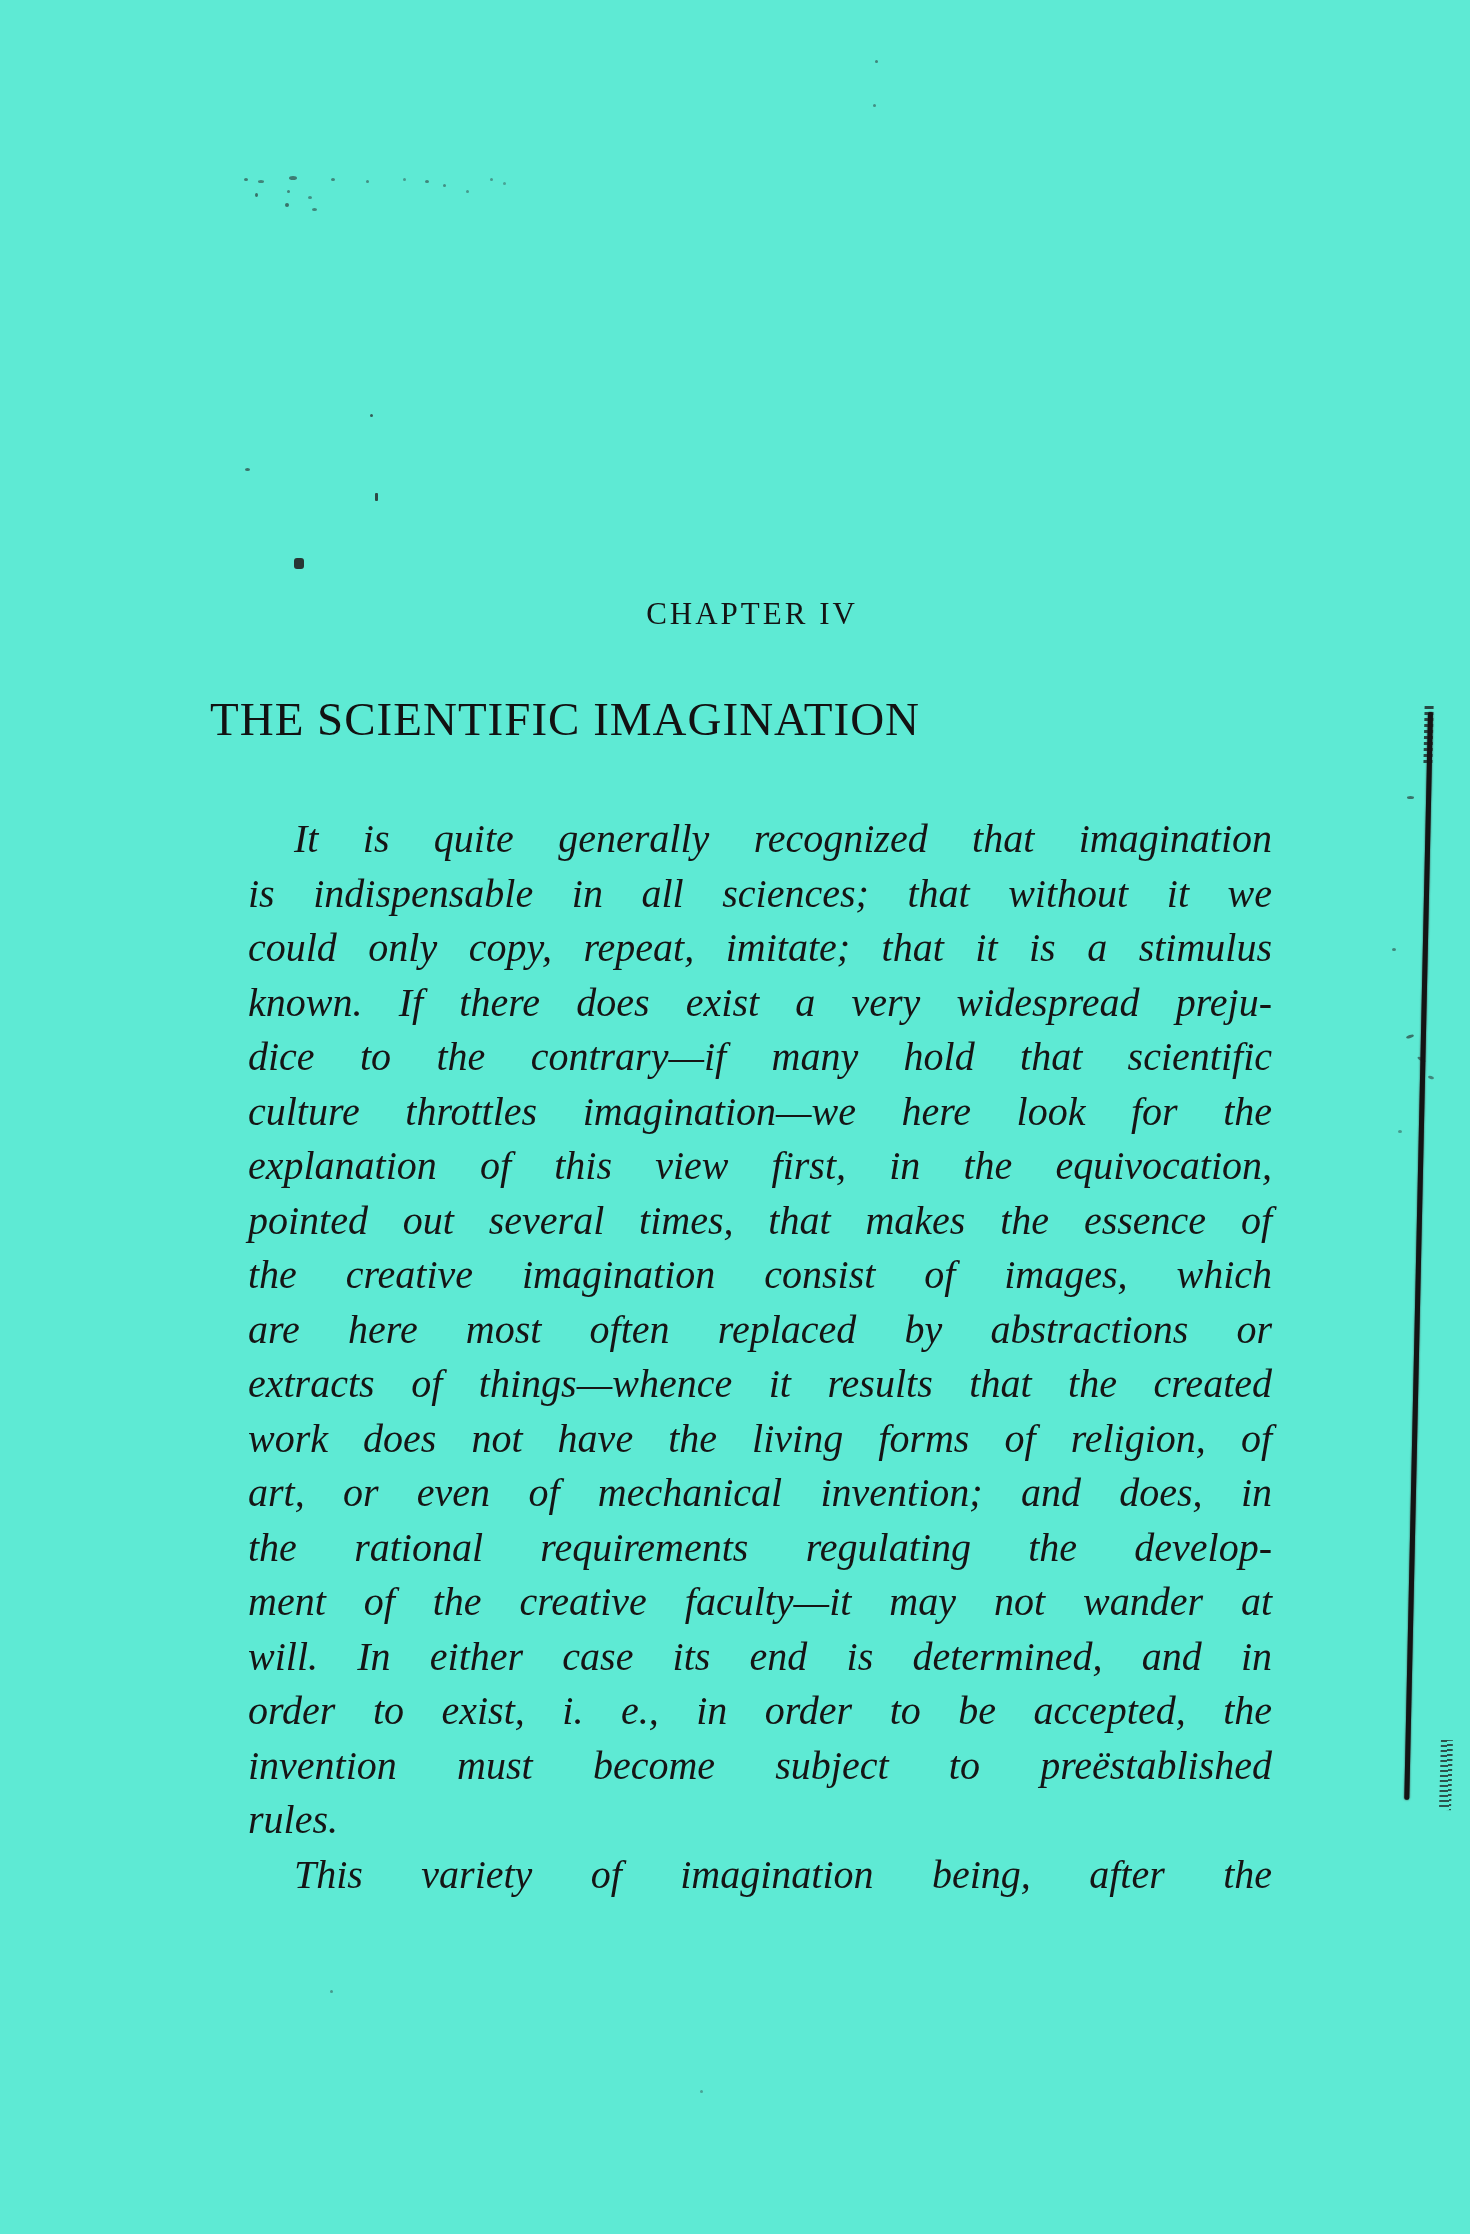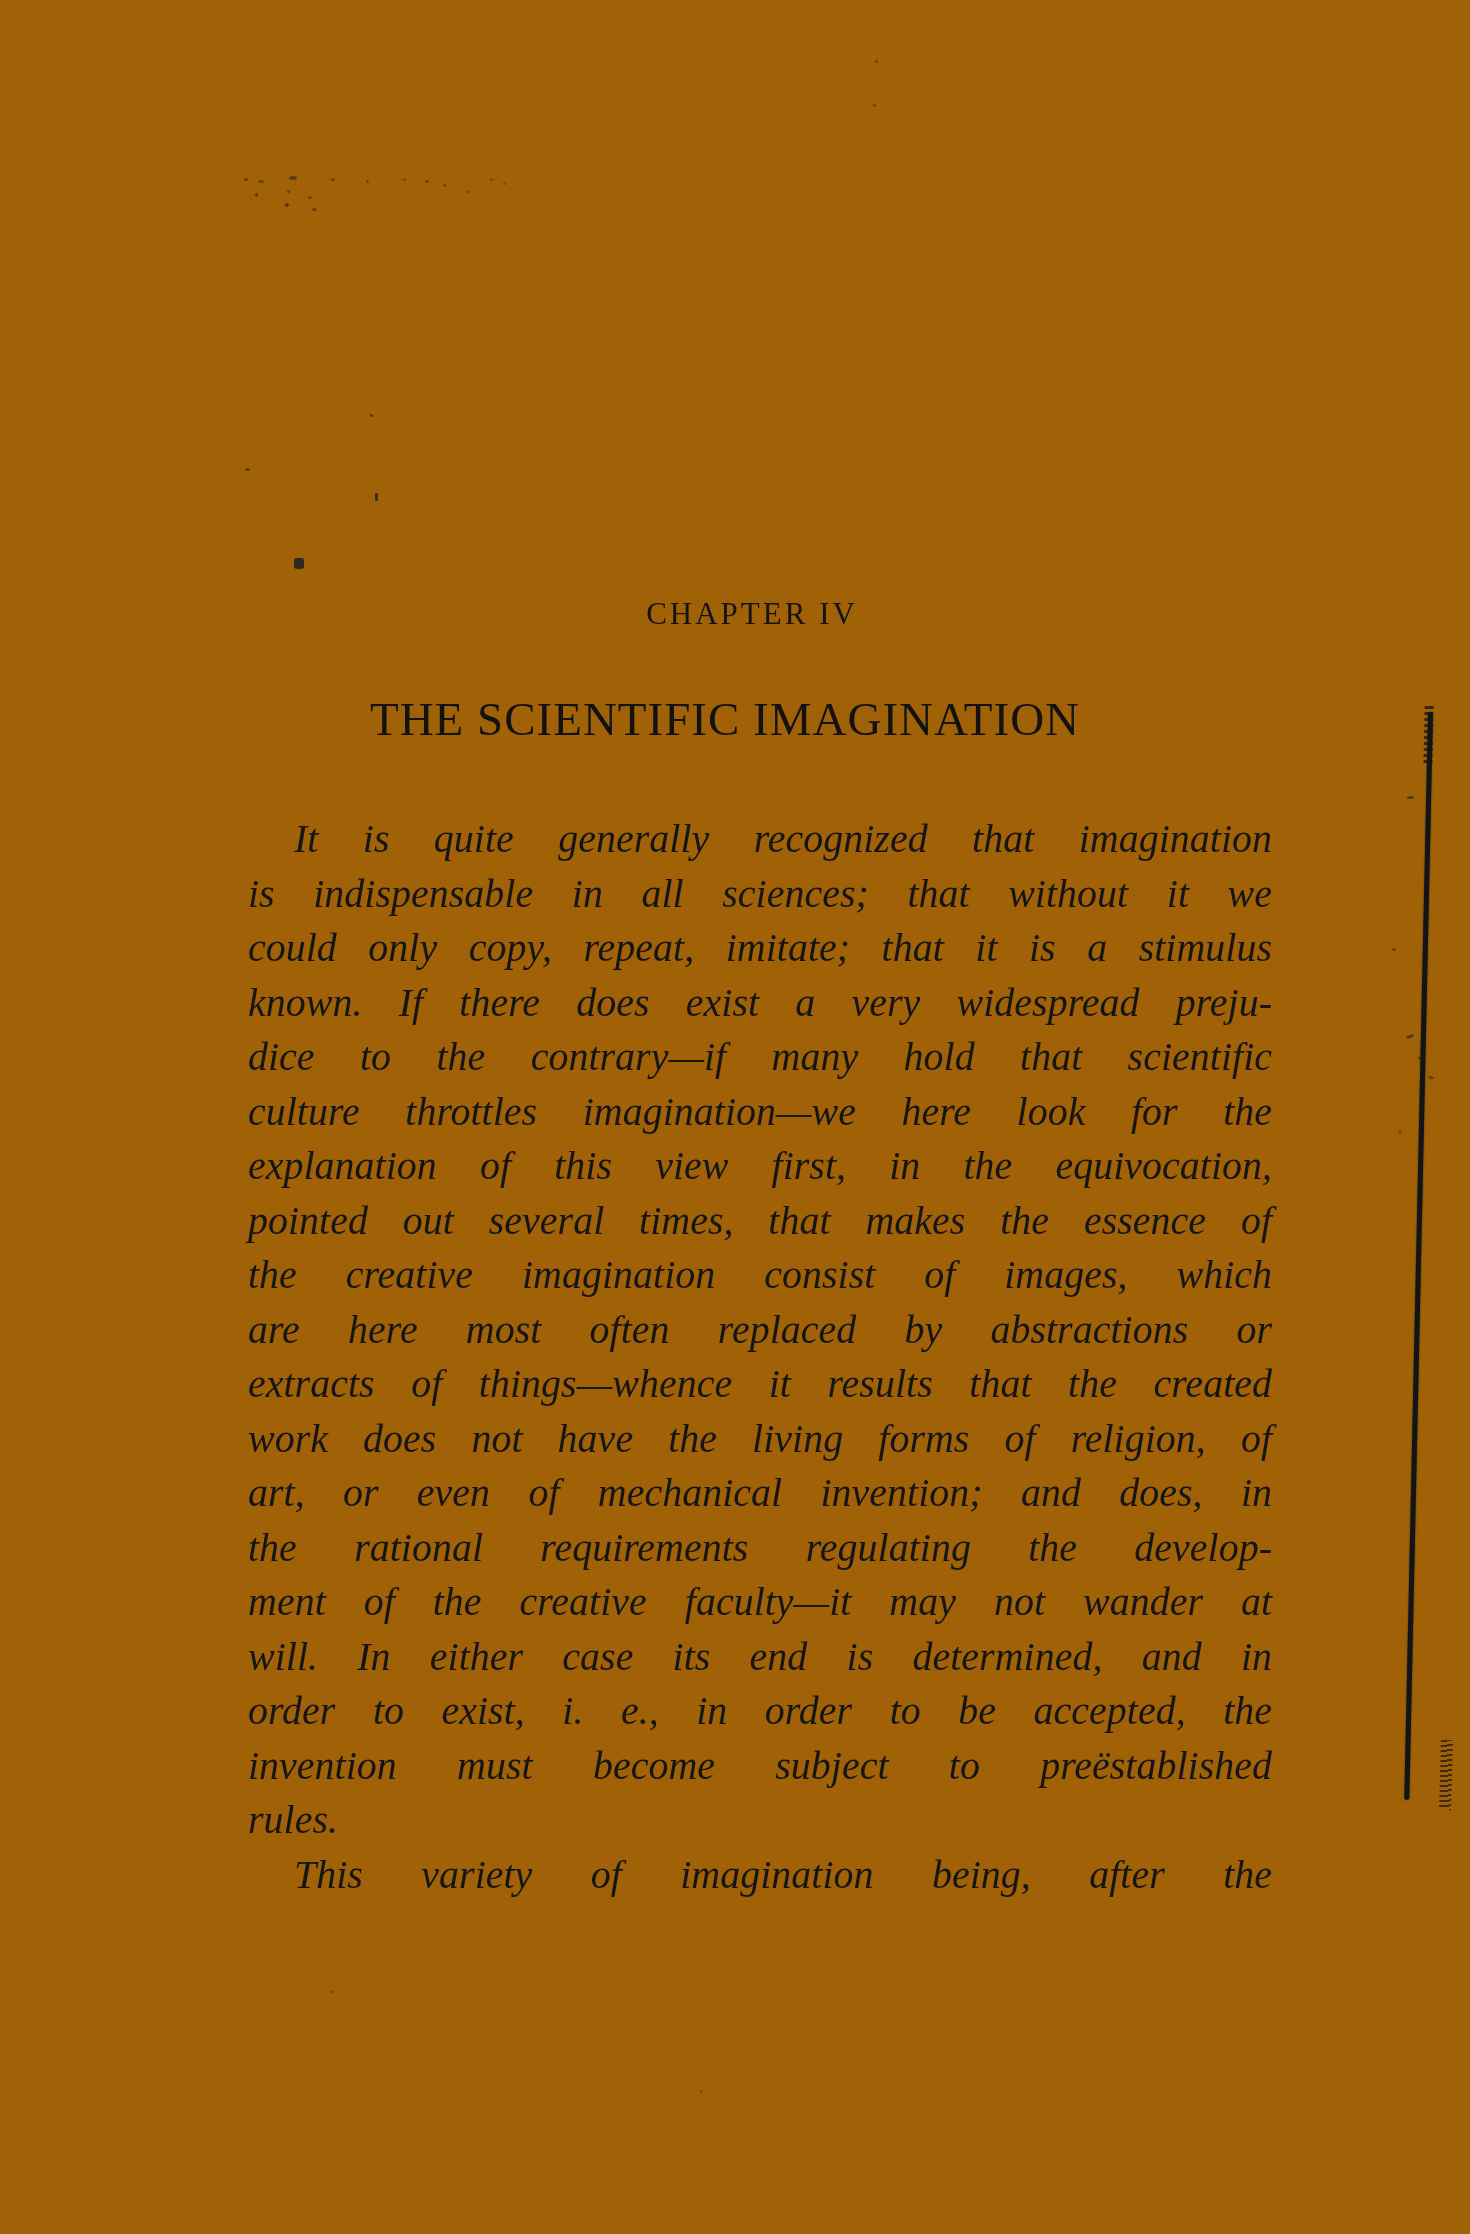--- a/index.html
+++ b/index.html
@@ -4,42 +4,42 @@
 <style>
   html, body {
     margin: 0;
     padding: 0;
     background: #ffffff;
   }
   .page {
     position: relative;
     width: 1470px;
     height: 2234px;
-    background: #a16207;
+    background: #5eead4;
     overflow: hidden;
     font-family: "Liberation Serif", "DejaVu Serif", serif;
     color: #161616;
   }
   .chapter-heading {
     position: absolute;
     left: 248px;
     top: 596px;
     width: 1008px;
     text-align: center;
     font-size: 31px;
     letter-spacing: 3px;
     font-weight: 500;
     color: #141414;
   }
   .book-title {
     position: absolute;
     left: 210px;
     top: 692px;
     width: 1030px;
-    text-align: center;
+    text-align: left;
     font-size: 47px;
     letter-spacing: 1px;
     font-weight: 400;
     color: #121212;
   }
   .body-block {
     position: absolute;
     left: 248px;
     top: 812px;
     width: 1024px;

